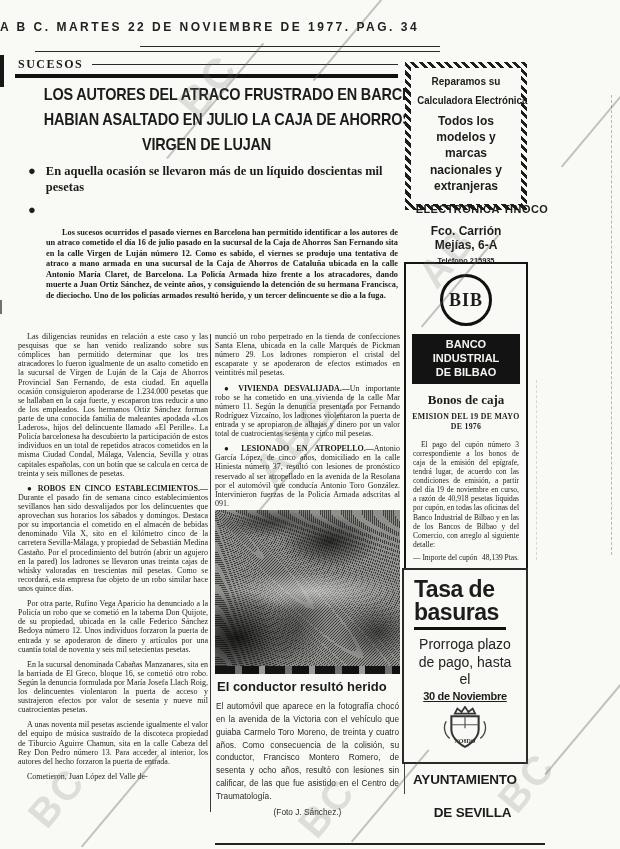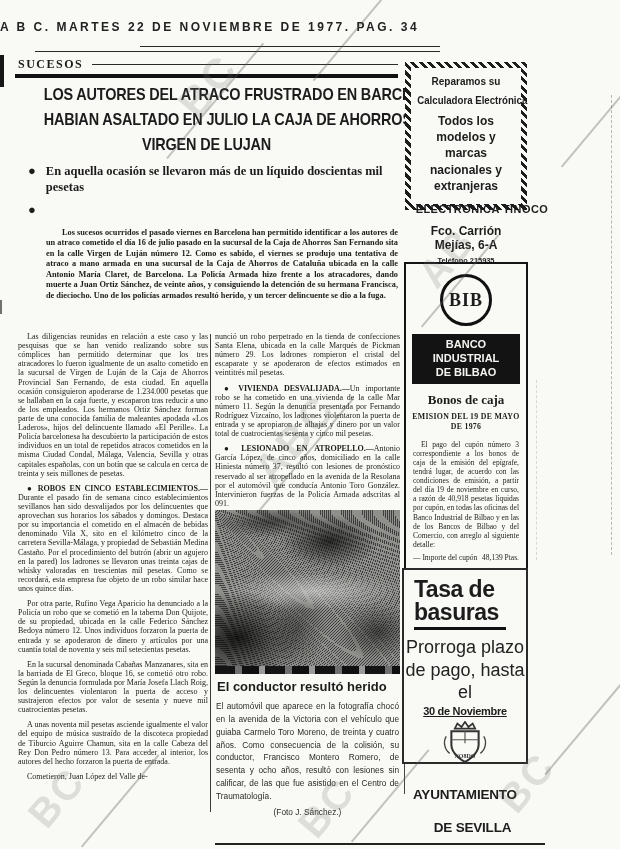--- a/index.html
+++ b/index.html
@@ -85,21 +85,21 @@
   .bib-detail{font-size:7.5px;line-height:1.25;text-align:left;margin:4px 7px 0 7px;}
   .bib-detail .val{float:right;}
   .bib-total{font-size:7.8px;font-weight:700;margin-top:6px;}
   .bib-place{font-size:7.5px;margin-top:4px;}
   .bib-sig{font-size:7.5px;font-weight:700;letter-spacing:.5px;margin-top:3px;}
 
   .ad-sev{top:568px;left:402px;width:126px;height:196px;border:2px solid #2a2a2a;
           box-sizing:border-box;background:#f9f9f5;font-family:"Liberation Sans",sans-serif;}
   .sev-title{font-weight:700;font-size:23px;line-height:1.0;margin:8px 0 0 10px;letter-spacing:-.5px;}
   .sev-title-rule{width:92px;height:3px;background:#111;margin:3px 0 6px 10px;}
-  .sev-line{text-align:center;font-size:18px;line-height:1.25;color:#222;}
+  .sev-line{text-align:center;font-size:14px;line-height:1.25;color:#222;}
   .sev-deadline{text-align:center;font-weight:700;font-size:11px;margin-top:1px;
                 text-decoration:underline;letter-spacing:-.3px;}
   .sev-crest{display:block;margin:4px auto 0 auto;}
   .sev-org{text-align:center;font-weight:700;font-size:13.5px;line-height:1.2;margin-top:20px;
            letter-spacing:-.2px;}
 
   
   .wm{font-family:"Liberation Sans",sans-serif;font-weight:700;color:rgba(110,110,110,.20);
       transform:rotate(-50deg);letter-spacing:3px;pointer-events:none;}
   .wm-line{height:1.5px;background:rgba(90,90,90,.35);transform:rotate(-50deg);pointer-events:none;}

